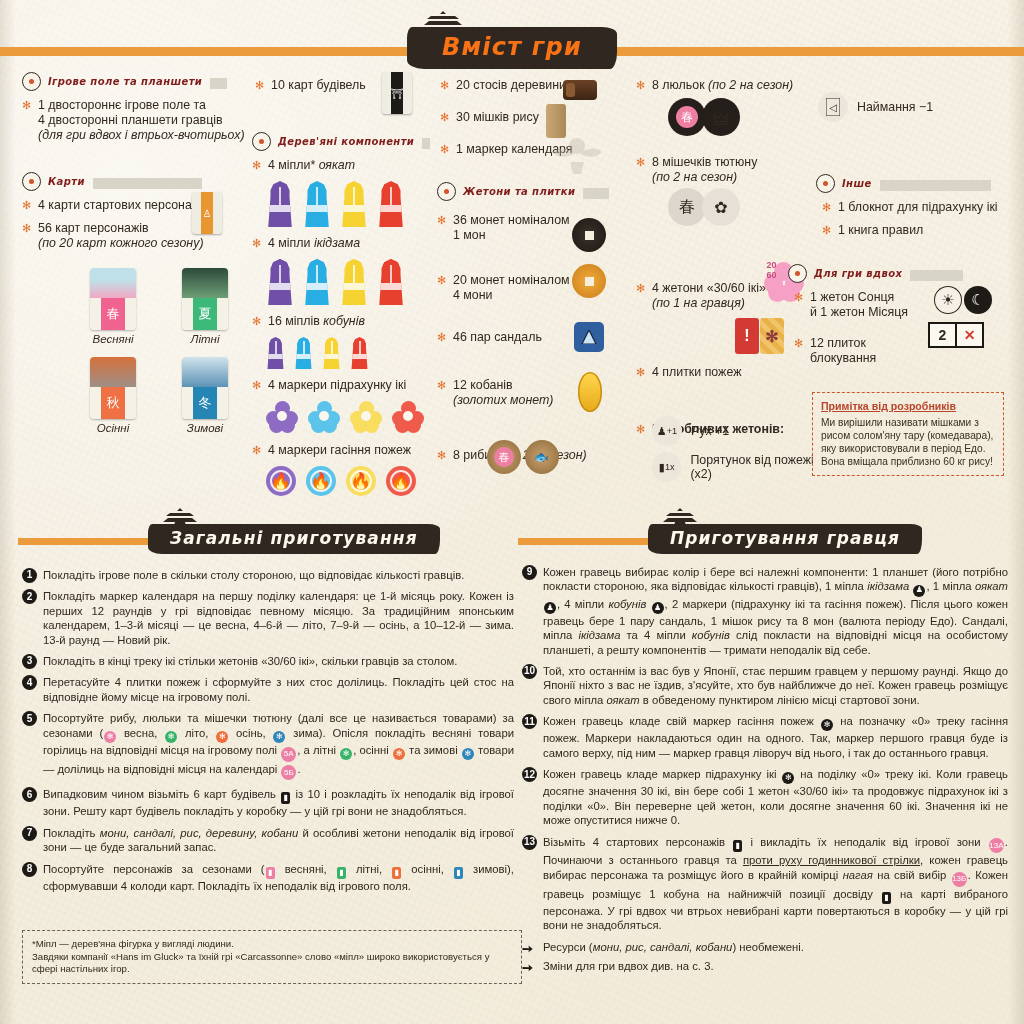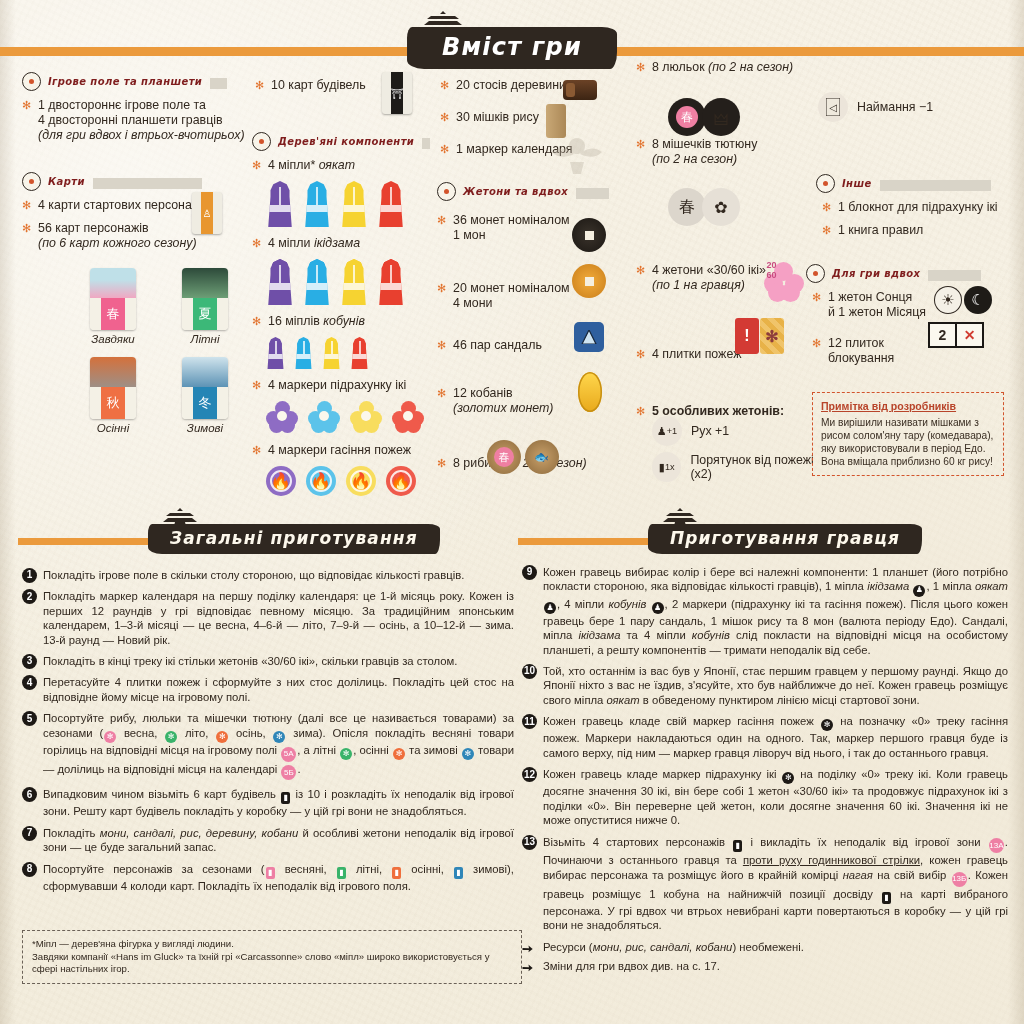--- a/index.html
+++ b/index.html
@@ -31,21 +31,21 @@
 
   
   .ribbon-wrap { position: absolute; left: 0; right: 0; top: 28px; height: 46px; }
   .ribbon-bar {
     position: absolute; left: 0; right: 0; top: 19px; height: 9px;
     background: #eb9a3c;
   }
   .ribbon-plate {
     position: absolute; left: 50%; transform: translateX(-50%); top: 0;
     background: #2f2720;
-    color: #ffffff;
+    color: #f97316;
     padding: 5px 34px 7px 34px;
     border-radius: 4px 14px 6px 16px / 10px 6px 16px 8px;
     font-family: "DejaVu Sans", sans-serif;
     font-weight: bold; font-style: italic;
     font-size: 24px; letter-spacing: 1.2px;
     white-space: nowrap;
     box-shadow: 0 0 0 1px #2f2720;
   }
   .pagoda {
     position: absolute; left: 50%; margin-left: -92px; top: -17px;
@@ -275,40 +275,40 @@
       </span>
     <span class="sec-title">Карти</span>
     <span class="sec-rule"></span>
   </div>
   <ul class="items">
     <li>
       <span class="it">4 карти стартових персонажів</span>
     </li>
     <li>
       <span class="it">56 карт персонажів</span><br>
-      <span class="note">(по 6 карт кожного сезону)</span>
+      <span class="note">(по 20 карт кожного сезону)</span>
     </li>
   </ul>
 </div>
 
 <div style="position:absolute; left:192px; top:192px;">
   <div class="card-back orange">
       <div class="band">♙</div>
     </div>
 </div>
 
 <div class="cards-grid" style="position:absolute; left:60px; top:258px;">
   <div>
     <div class="card">
       <div class="img" style="background:linear-gradient(#bfe0e8 40%,#f0a8c2);"></div>
       <div class="bot">
           <div class="stripe" style="background:#f0628f">春</div>
         </div>
     </div>
-    <div class="card-cap">Завдяки</div>
+    <div class="card-cap">Весняні</div>
   </div>
   <div>
     <div class="card">
       <div class="img" style="background:linear-gradient(#2d4a3a,#6d9e76);"></div>
       <div class="bot">
           <div class="stripe" style="background:#3cb878">夏</div>
         </div>
     </div>
     <div class="card-cap">Літні</div>
   </div>
@@ -517,25 +517,25 @@
 <div style="position:absolute; left:546px; top:104px;" class="rice"></div>
 <svg class="crane" style="position:absolute; left:550px; top:132px;" viewBox="0 0 54 44">
   <path d="M27 6c-5 0-8 4-8 8 0 6 4 8 8 8s8-2 8-8c0-4-3-8-8-8zM2 20c8-6 16-4 22 2-8 4-16 4-22-2zm50 0c-8-6-16-4-22 2 8 4 16 4 22-2zM20 30h14l-3 12h-8z" fill="#b9b0a0"></path>
 </svg>
 
 <div class="sec" style="left:437px; top:182px; width:180px;">
   <div class="sec-head w4">
     <span class="sec-dot">
         <i></i>
       </span>
-    <span class="sec-title">Жетони та вдвох</span>
+    <span class="sec-title">Жетони та плитки</span>
     <span class="sec-rule"></span>
   </div>
   <ul class="items" style="margin-top:12px;">
-    <li style="margin-bottom:38px;"><span class="it">36 монет номіналом
+    <li style="margin-bottom:30px;"><span class="it">36 монет номіналом
 1 мон</span></li>
     <li style="margin-bottom:27px;"><span class="it">20 монет номіналом
 4 мони</span></li>
     <li style="margin-bottom:33px;"><span class="it">46 пар сандаль</span></li>
     <li style="margin-bottom:40px;">
       <span class="it">12 кобанів</span><br>
       <span class="note">(золотих монет)</span>
     </li>
     <li>
       <span class="it">8 рибин </span><span class="note">(по 2 на сезон)</span>
@@ -554,21 +554,21 @@
     </svg>
 </div>
 <div style="position:absolute; left:578px; top:372px;" class="koban"></div>
 <div style="position:absolute; left:487px; top:440px; display:flex; gap:4px;">
   <div class="ribbon-token" style="display:flex;align-items:center;justify-content:center;">
       <div style="width:20px;height:20px;border-radius:50%;background:#ef7fa2;color:#fff;font-size:11px;display:flex;align-items:center;justify-content:center;">春</div>
     </div>
   <div class="ribbon-token" style="display:flex;align-items:center;justify-content:center;color:#eee;font-size:12px;">🐟</div>
 </div>
 
-<div style="position:absolute; left:636px; top:60px; width:185px;">
+<div style="position:absolute; left:636px; top:78px; width:185px;">
   <ul class="items" style="margin:0;">
     <li style="margin-bottom:62px;">
       <span class="it">8 люльок </span><span class="note">(по 2 на сезон)</span>
     </li>
     <li style="margin-bottom:96px;">
       <span class="it">8 мішечків тютюну</span><br>
       <span class="note">(по 2 на сезон)</span>
     </li>
     <li style="margin-bottom:54px;">
       <span class="it">4 жетони «30/60 ікі»</span><br>
@@ -641,21 +641,21 @@
       </span>
     <span class="sec-title">Інше</span>
     <span class="sec-rule"></span>
   </div>
   <ul class="items" style="margin-left:6px;">
     <li><span class="it">1 блокнот для підрахунку ікі</span></li>
     <li><span class="it">1 книга правил</span></li>
   </ul>
 </div>
 
-<div class="sec" style="left:806px; top:264px; width:190px;">
+<div class="sec" style="left:788px; top:264px; width:190px;">
   <div class="sec-head w5">
     <span class="sec-dot">
         <i></i>
       </span>
     <span class="sec-title">Для гри вдвох</span>
     <span class="sec-rule"></span>
   </div>
   <ul class="items" style="margin-left:6px;">
     <li style="margin-bottom:16px;"><span class="it">1 жетон Сонця
 й 1 жетон Місяця</span></li>
@@ -706,19 +706,19 @@
   <div class="plate">Приготування гравця</div>
 </div>
 
 <div class="steps" style="left:522px; top:565px; width:486px;">
   <div class="step"><span class="n">9</span><span>Кожен гравець вибирає колір і бере всі належні компоненти: 1 планшет (його потрібно покласти стороною, яка відповідає кількості гравців), 1 міпла <span class="i">ікідзама</span> <span class="ic dk">♟</span>, 1 міпла <span class="i">оякат</span> <span class="ic dk">♟</span>, 4 міпли <span class="i">кобунів</span> <span class="ic dk">♟</span>, 2 маркери (підрахунку ікі та гасіння пожеж). Після цього кожен гравець бере 1 пару сандаль, 1 мішок рису та 8 мон (валюта періоду Едо). Сандалі, міпла <span class="i">ікідзама</span> та 4 міпли <span class="i">кобунів</span> слід покласти на відповідні місця на особистому планшеті, а решту компонентів — тримати неподалік від себе.</span></div>
   <div class="step"><span class="n">10</span><span>Той, хто останнім із вас був у Японії, стає першим гравцем у першому раунді. Якщо до Японії ніхто з вас не їздив, з'ясуйте, хто був найближче до неї. Кожен гравець розміщує свого міпла <span class="i">оякат</span> в обведеному пунктиром лінією місці стартової зони.</span></div>
   <div class="step"><span class="n">11</span><span>Кожен гравець кладе свій маркер гасіння пожеж <span class="ic dk">✻</span> на позначку «0» треку гасіння пожеж. Маркери накладаються один на одного. Так, маркер першого гравця буде із самого верху, під ним — маркер гравця ліворуч від нього, і так до останнього гравця.</span></div>
   <div class="step"><span class="n">12</span><span>Кожен гравець кладе маркер підрахунку ікі <span class="ic dk">✻</span> на поділку «0» треку ікі. Коли гравець досягне значення 30 ікі, він бере собі 1 жетон «30/60 ікі» та продовжує підрахунок ікі з поділки «0». Він переверне цей жетон, коли досягне значення 60 ікі. Значення ікі не може опуститися нижче 0.</span></div>
   <div class="step"><span class="n">13</span><span>Візьміть 4 стартових персонажів <span class="ic sq dk">▮</span> і викладіть їх неподалік від ігрової зони <span class="ic pinkbig">13А</span>. Починаючи з останнього гравця та <span class="u">проти руху годинникової стрілки</span>, кожен гравець вибирає персонажа та розміщує його в крайній комірці <span class="i">нагая</span> на свій вибір <span class="ic pinkbig">13Б</span>. Кожен гравець розміщує 1 кобуна на найнижчій позиції досвіду <span class="ic sq dk">▮</span> на карті вибраного персонажа. У грі вдвох чи втрьох невибрані карти повертаються в коробку — у цій грі вони не знадобляться.</span></div>
   <div class="arrow-line"><span class="a">➙</span><span>Ресурси (<span class="i">мони, рис, сандалі, кобани</span>) необмежені.</span></div>
-  <div class="arrow-line"><span class="a">➙</span><span>Зміни для гри вдвох див. на с. 17.</span></div>
+  <div class="arrow-line"><span class="a">➙</span><span>Зміни для гри вдвох див. на с. 3.</span></div>
 </div>
 
 <div class="footnote">
   <span style="white-space:pre-line;">*Міпл — дерев'яна фігурка у вигляді людини.
 Завдяки компанії «Hans im Gluck» та їхній грі «Carcassonne» слово «міпл» широко використовується у сфері настільних ігор.</span>
 </div>
 
 </body></html>

